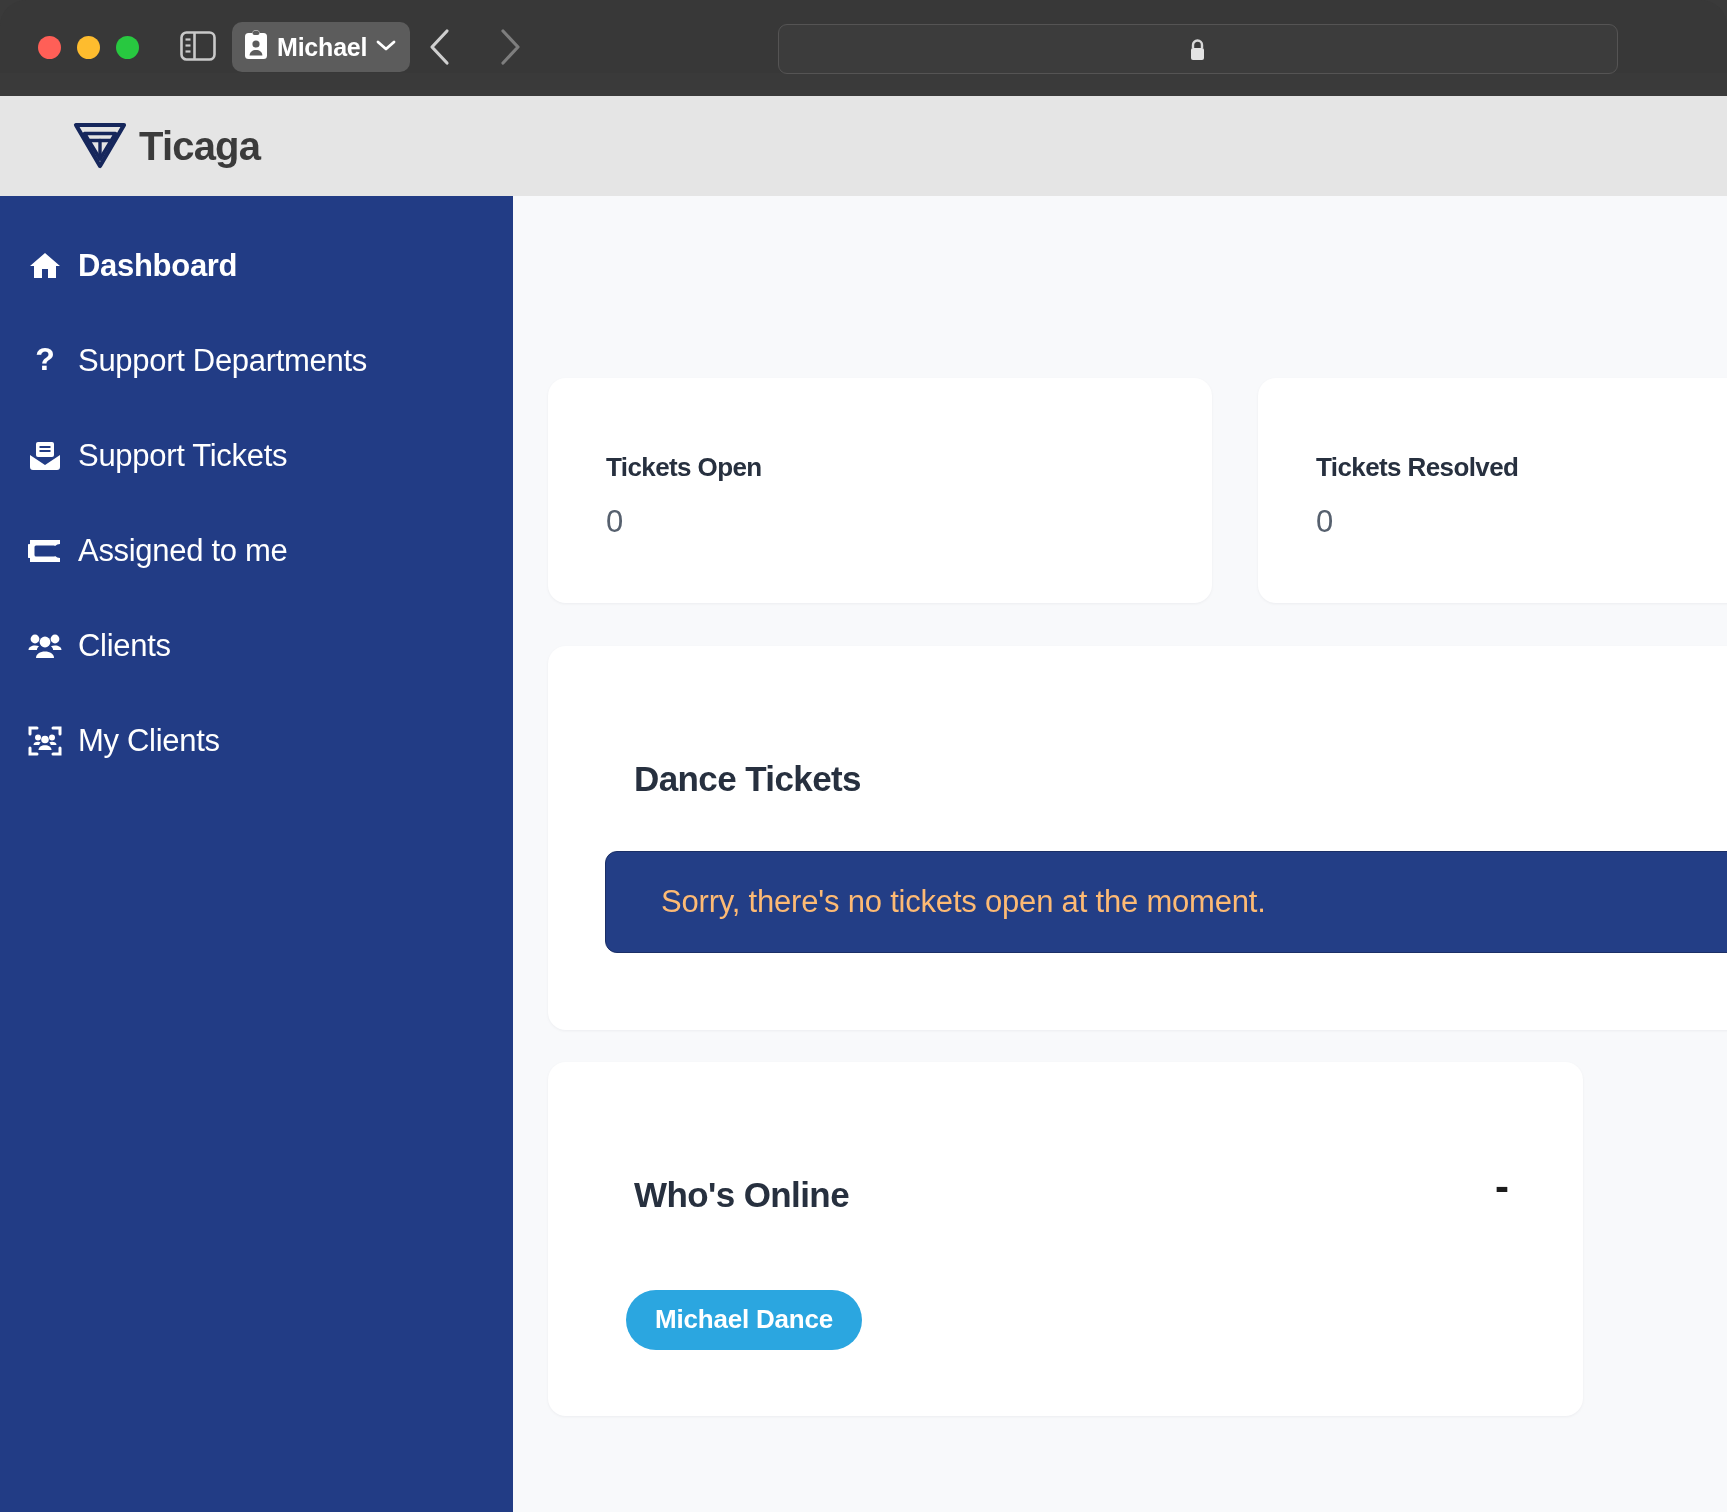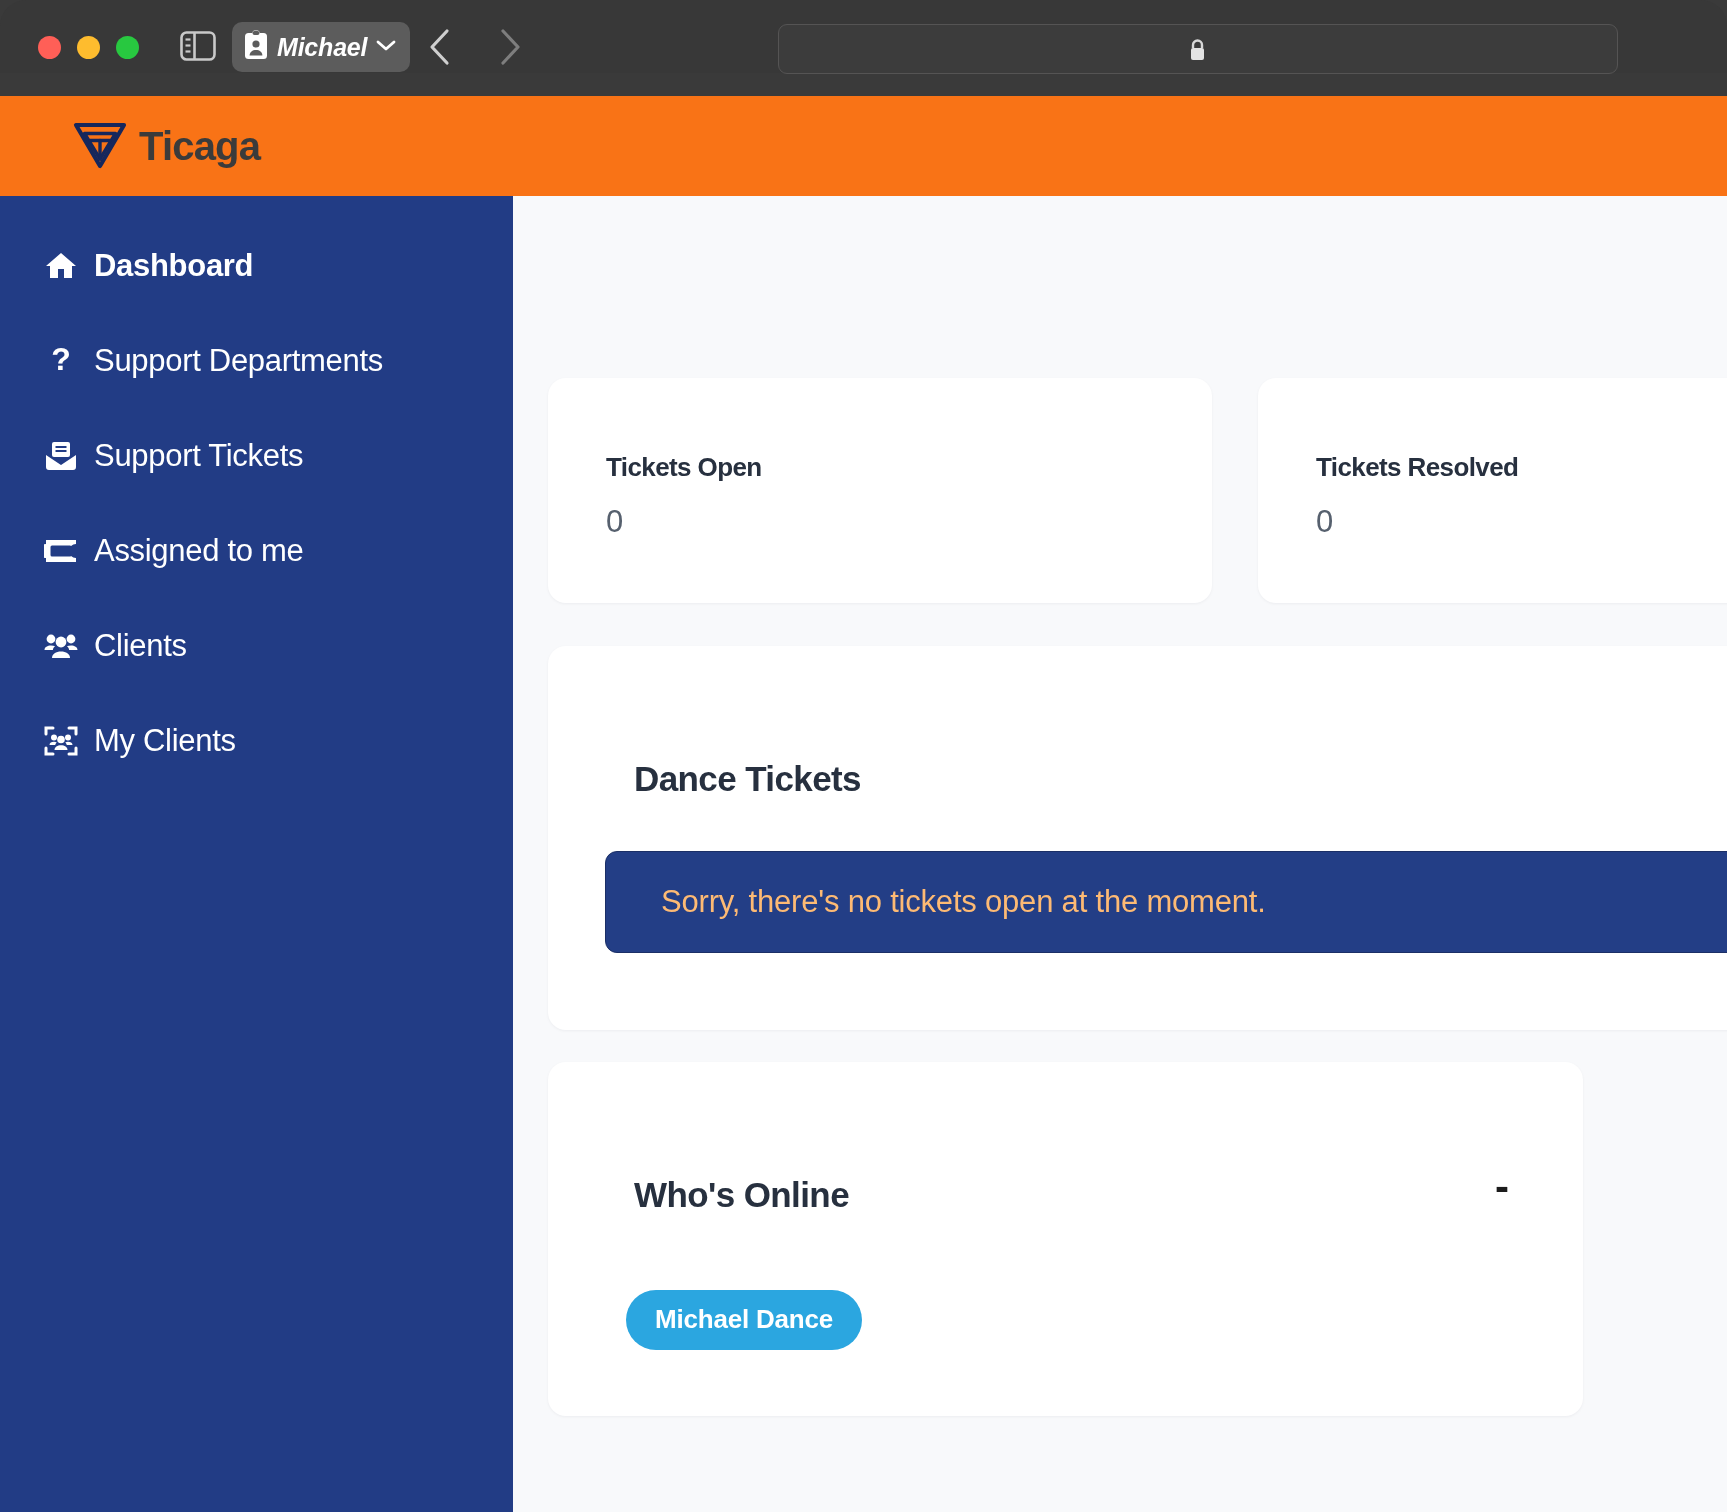--- a/index.html
+++ b/index.html
@@ -22,21 +22,20 @@
     overflow: hidden;
   }
 
   #titlebar {
     position: absolute;
     left: 0; top: 0;
     width: 1727px; height: 73px;
     background: #383838;
     border-top-left-radius: 26px;
     border-top-right-radius: 26px;
-    font-style: italic;
   }
 
   #traffic-lights {
     position: absolute;
     left: 38px; top: 36px;
     display: flex;
     gap: 16px;
   }
   .tl { width: 23px; height: 23px; border-radius: 50%; }
   .tl-close { background: #ff5f57; }
@@ -103,21 +102,21 @@
     left: 0; top: 96px;
     width: 1727px; height: 1416px;
     background: #f8f9fb;
     overflow: hidden;
   }
 
   #app-header {
     position: absolute;
     left: 0; top: 0;
     width: 1727px; height: 100px;
-    background: #f97316;
+    background: #e5e5e5;
     text-align: right;
   }
 
   #brand {
     position: absolute;
     left: 72px; top: 22px;
     display: flex;
     align-items: center;
     gap: 11px;
   }
@@ -133,21 +132,21 @@
     position: absolute;
     left: 0; top: 100px;
     width: 513px; height: 1316px;
     background: #223c85;
     padding-top: 44px;
   }
   .nav-item {
     display: flex;
     align-items: center;
     height: 52px;
-    padding-left: 44px;
+    padding-left: 28px;
     margin-bottom: 43px;
     gap: 16px;
     cursor: pointer;
   }
   .nav-item .nav-icon {
     width: 34px;
     height: 34px;
     flex: 0 0 34px;
     display: flex;
     align-items: center;

